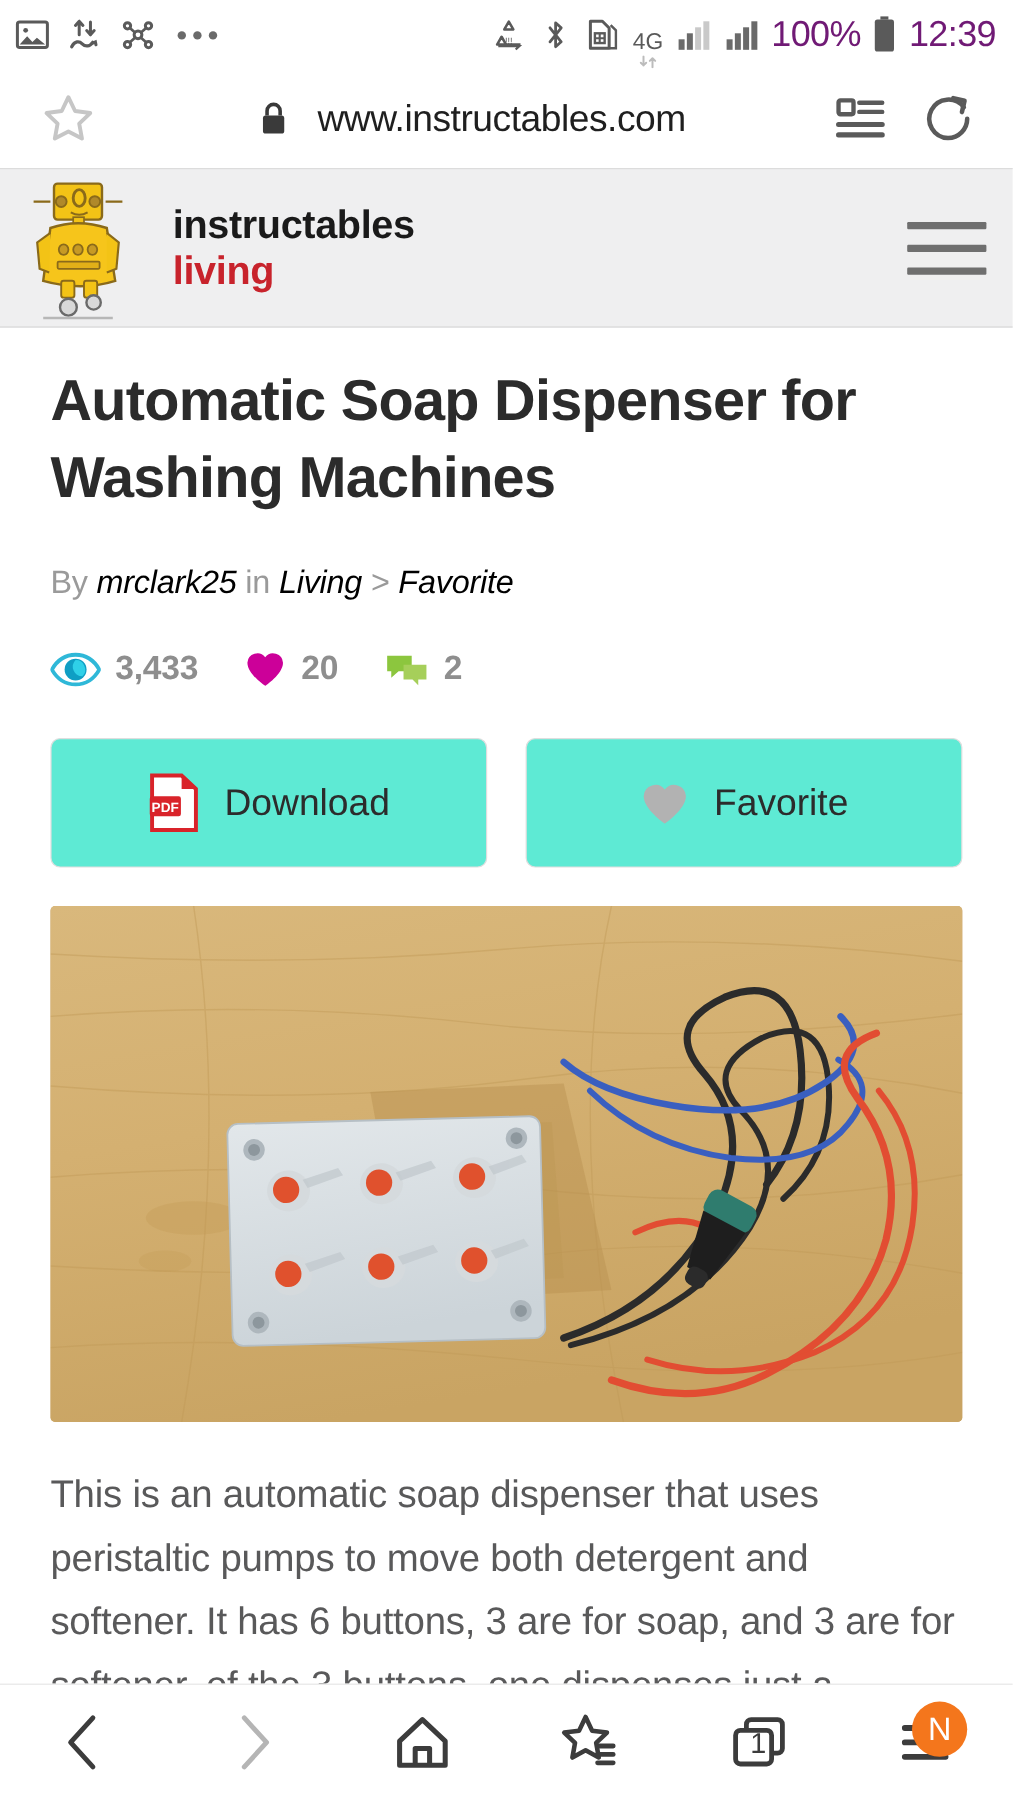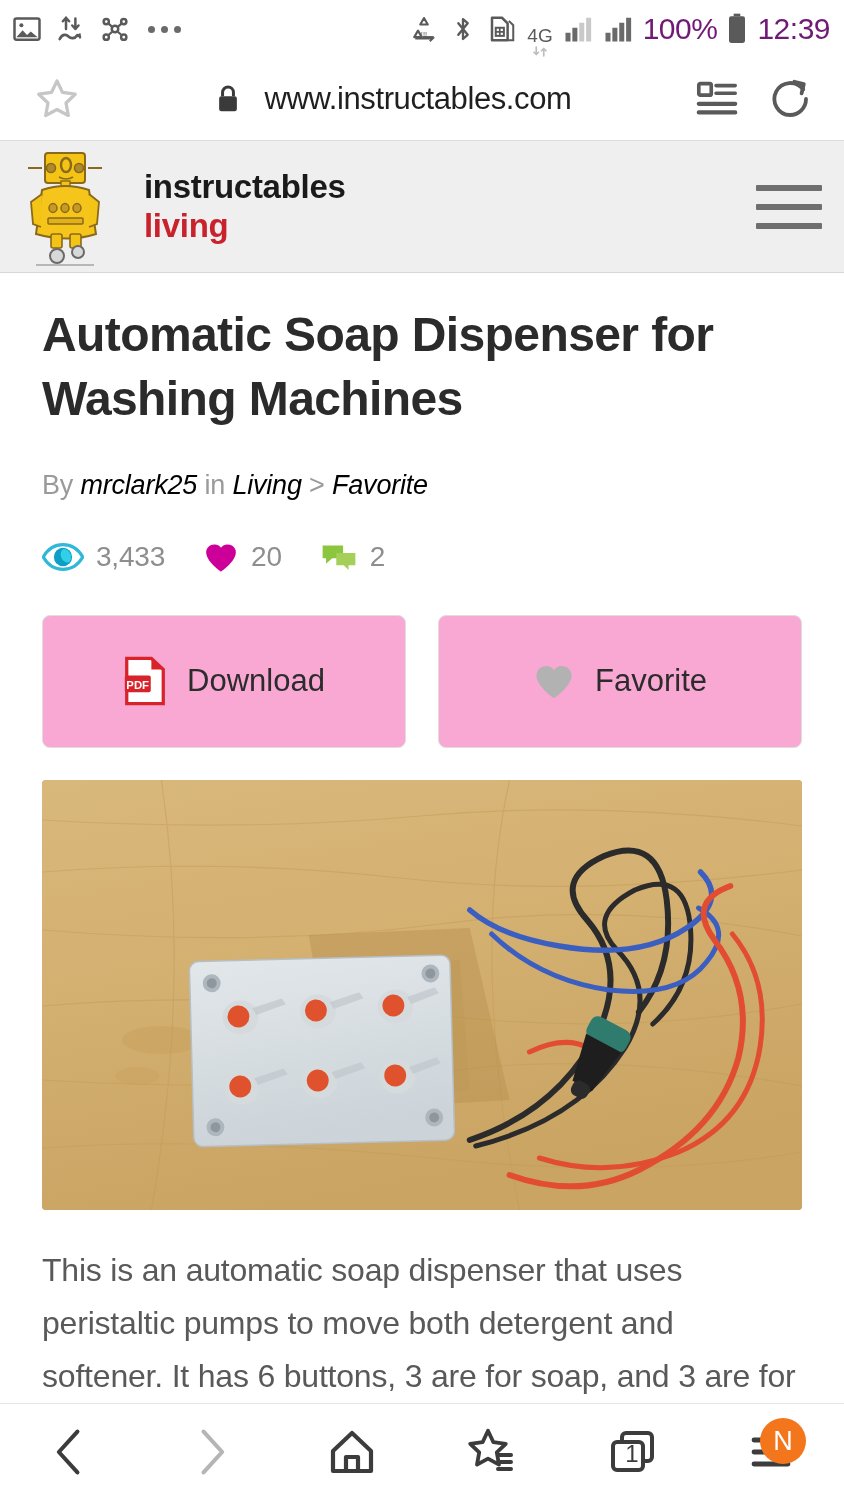--- a/index.html
+++ b/index.html
@@ -101,30 +101,30 @@
   .byline .dark { color: #000000; font-style: italic; }
 
   .stats {
     display: flex;
     align-items: center;
     margin-top: 40px;
     gap: 0px;
     font-size: 28px;
     color: #8e8e8e;
   }
-  .stat { display: flex; align-items: center; gap: 12px; margin-right: 38px; }
+  .stat { display: flex; align-items: flex-end; gap: 12px; margin-right: 38px; font-weight: bold; }
   .stat .val { color: #8e8e8e; letter-spacing: -0.2px; }
 
   .btn-row { display: flex; gap: 32px; margin-top: 42px; }
   .btn {
     flex: 1;
-    height: 133px;
+    height: 108px;
     border: 1px solid #dedede;
     border-radius: 8px;
-    background: #f9a8d4;
+    background: #5eead4;
     display: flex;
     align-items: center;
     justify-content: center;
     gap: 20px;
     font-size: 31px;
     color: #2c2c2c;
   }
 
   .hero {
     margin-top: 32px;

